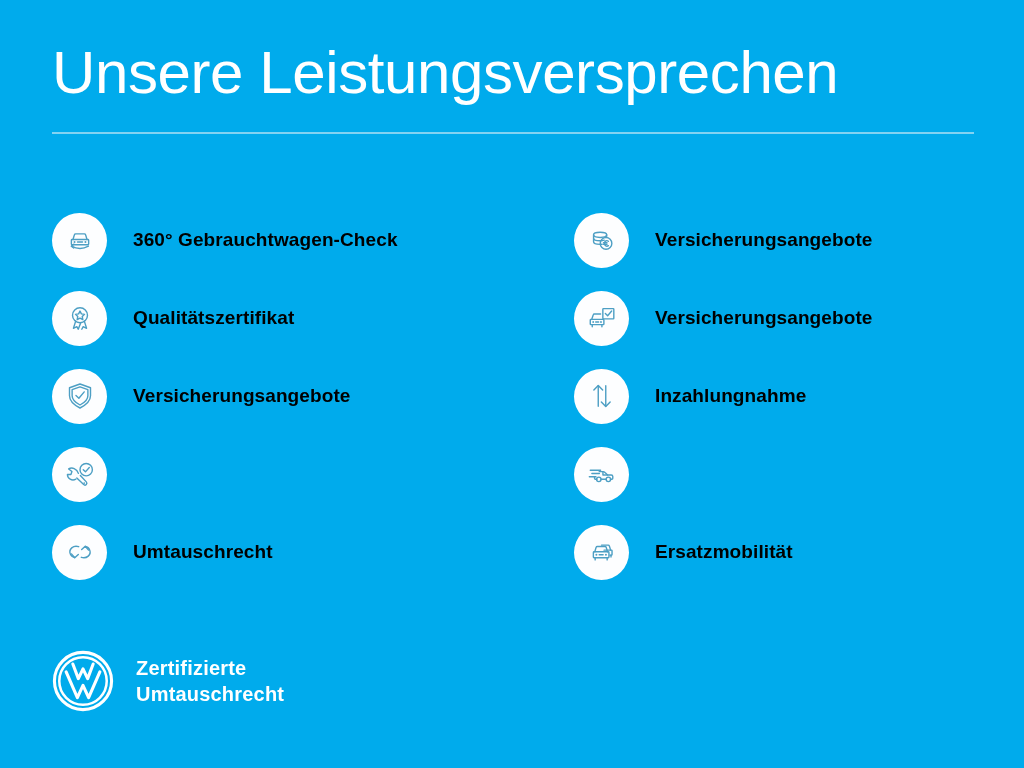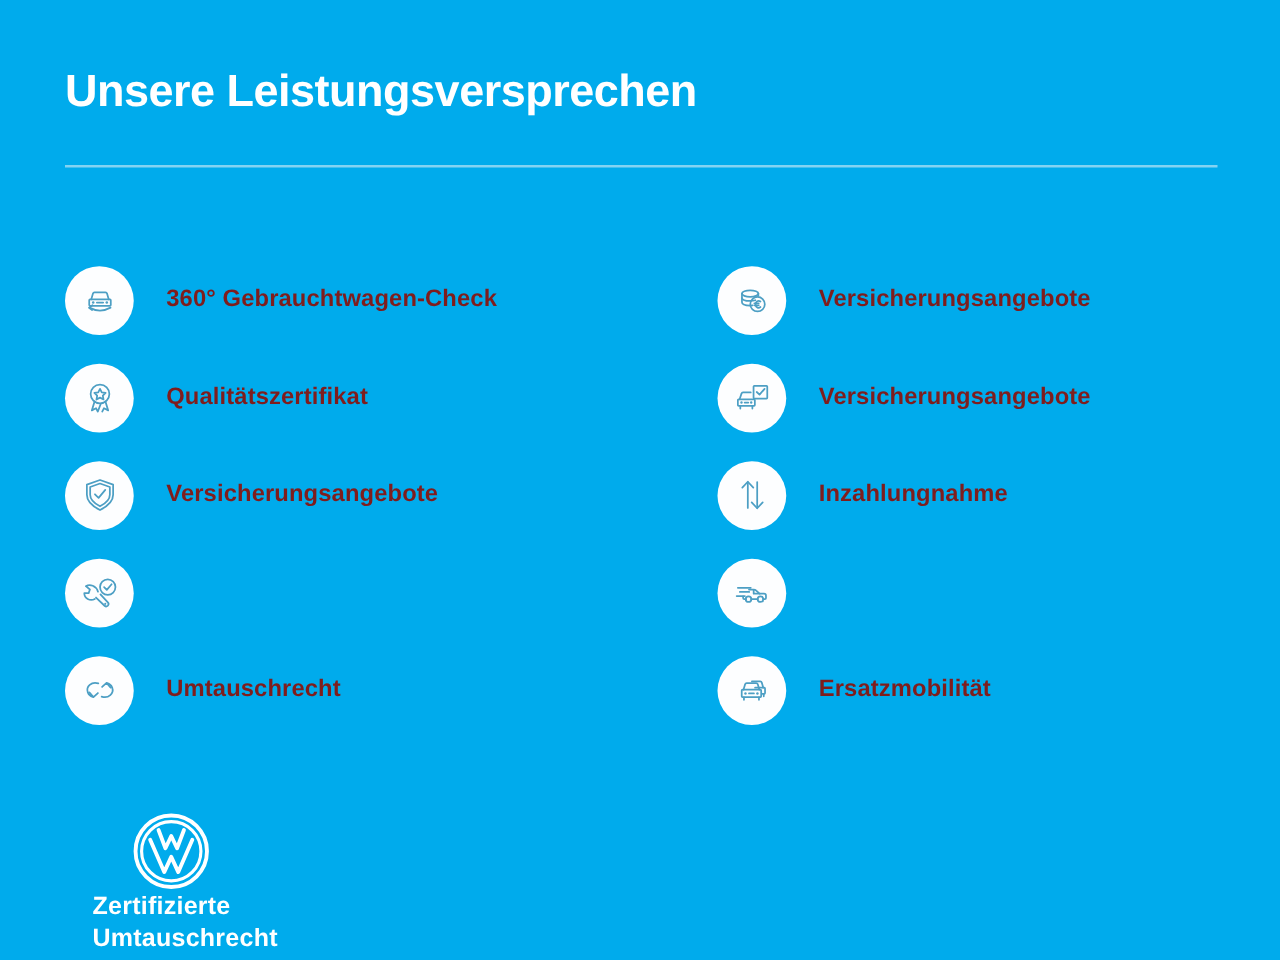--- a/index.html
+++ b/index.html
@@ -27,23 +27,23 @@
 
   
   .header {
     position: absolute;
     left: 52px;
     top: 46px;
     width: 922px;
   }
   .page-title {
     margin: 0;
-    font-size: 36px;
+    font-size: 60px;
     line-height: 54px;
-    font-weight: bold;
+    font-weight: normal;
     letter-spacing: -0.4px;
     color: #ffffff;
     white-space: nowrap;
   }
   .title-divider {
     position: absolute;
     left: 52px;
     top: 132px;
     width: 922px;
     height: 2px;
@@ -93,33 +93,32 @@
   }
   .feature-icon svg .fillpart {
     fill: #4d9fc4;
     stroke: none;
   }
   .feature-label {
     margin-left: 26px;
     font-size: 19px;
     line-height: 24px;
     font-weight: bold;
-    color: #7f1d1d;
+    color: #000000;
     letter-spacing: 0.1px;
     white-space: nowrap;
   }
 
   
   .brand {
     position: absolute;
     left: 52px;
     top: 650px;
     display: flex;
     align-items: center;
-    flex-direction: column;
   }
   .brand-logo {
     width: 62px;
     height: 62px;
     min-width: 62px;
   }
   .brand-logo svg {
     width: 62px;
     height: 62px;
     display: block;

